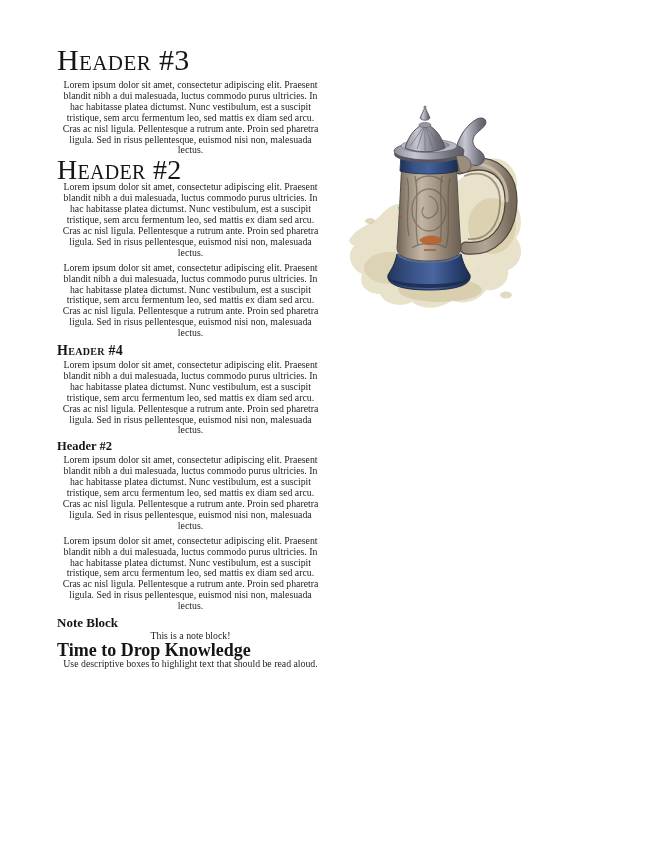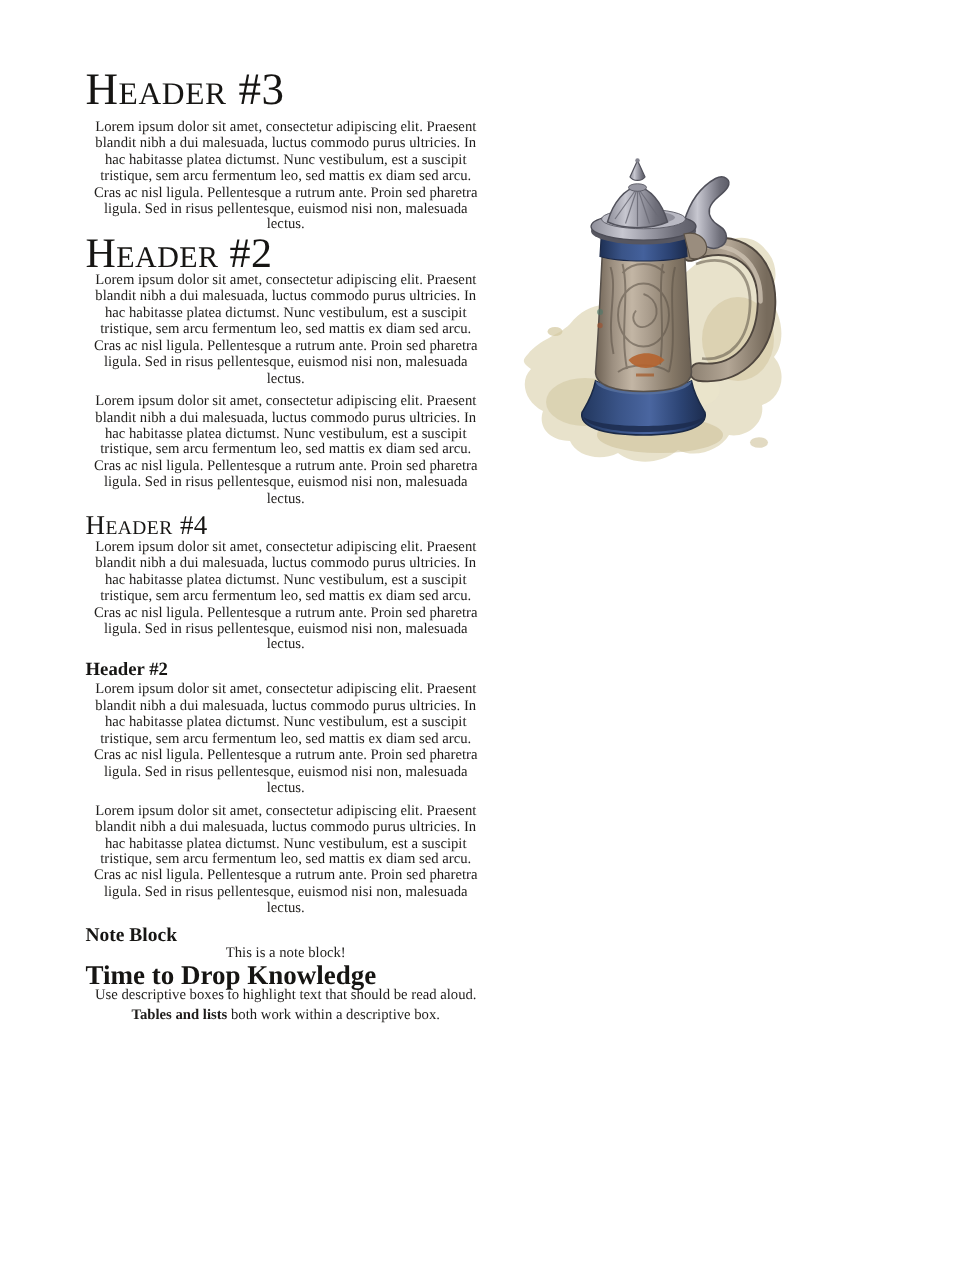--- a/index.html
+++ b/index.html
@@ -9,21 +9,21 @@
   }
   .text-column { position:absolute; left:57px; top:45px; width:267px; }
   h1,h2,h3,h4,h5,h6 { color:#161513; }
   h1 { font-size:30px; line-height:30px; margin:0 0 5px 0; font-weight:normal;
        font-variant:small-caps; letter-spacing:0.4px; }
   h2 { font-size:28px; line-height:20px; margin:0 0 2px 0; font-weight:normal;
        font-variant:small-caps; letter-spacing:0.3px; }
   h3 { font-size:15px; line-height:15px; margin:0 0 4px 0; font-weight:normal;
        font-variant:small-caps; letter-spacing:0.3px;
        border-bottom:2px solid #161513; padding-bottom:2px; }
-  h4 { font-size:18px; line-height:15px; margin:0 0 2px 0; font-weight:normal;
+  h4 { font-size:14px; line-height:15px; margin:0 0 2px 0; font-weight:bold;
        font-variant:small-caps; letter-spacing:0.3px; }
   h5 { font-size:12.5px; line-height:13px; margin:0 0 2px 0; font-weight:bold; }
   h6 { font-size:11px; line-height:11.5px; margin:0 0 2px 0; font-weight:bold; }
   p  { font-size:9.8px; line-height:10.9px; margin:0 0 4px 0; text-align:center; }
   .note-title { font-size:13px; line-height:13.5px; font-weight:bold; margin:0 0 1px 0; color:#161513; }
   .know-title { font-size:18px; line-height:14px; font-weight:bold; margin:2px 0 2px 0; color:#161513; }
   .note-body  { margin:0 0 2px 0; }
   .tables-line { margin:0 0 1px 0; }
   .tables-line b { font-weight:bold; }
   .illustration { position:absolute; left:340px; top:98px; width:190px; height:215px; }
@@ -48,21 +48,20 @@
     <h5>Header #2</h5>
     <p>Lorem ipsum dolor sit amet, consectetur adipiscing elit. Praesent blandit nibh a dui malesuada, luctus commodo purus ultricies. In hac habitasse platea dictumst. Nunc vestibulum, est a suscipit tristique, sem arcu fermentum leo, sed mattis ex diam sed arcu. Cras ac nisl ligula. Pellentesque a rutrum ante. Proin sed pharetra ligula. Sed in risus pellentesque, euismod nisi non, malesuada lectus.</p>
 
     <p>Lorem ipsum dolor sit amet, consectetur adipiscing elit. Praesent blandit nibh a dui malesuada, luctus commodo purus ultricies. In hac habitasse platea dictumst. Nunc vestibulum, est a suscipit tristique, sem arcu fermentum leo, sed mattis ex diam sed arcu. Cras ac nisl ligula. Pellentesque a rutrum ante. Proin sed pharetra ligula. Sed in risus pellentesque, euismod nisi non, malesuada lectus.</p>
 
     <div class="note-title">Note Block</div>
     <p class="note-body">This is a note block!</p>
 
     <div class="know-title">Time to Drop Knowledge</div>
     <p class="note-body">Use descriptive boxes to highlight text that should be read aloud.</p>
-    <p class="tables-line"><b>Tables and lists</b><span> both work within a descriptive box.</span></p>
   </div>
 
   <div class="illustration">
     <svg width="190" height="215" viewBox="0 0 190 215" xmlns="http://www.w3.org/2000/svg">
       <defs>
         <linearGradient id="gradBody" x1="0" y1="0" x2="1" y2="0">
           <stop offset="0" stop-color="#6e6254"></stop>
           <stop offset="0.18" stop-color="#9d9081"></stop>
           <stop offset="0.38" stop-color="#c3b6a5"></stop>
           <stop offset="0.55" stop-color="#ab9e8e"></stop>

